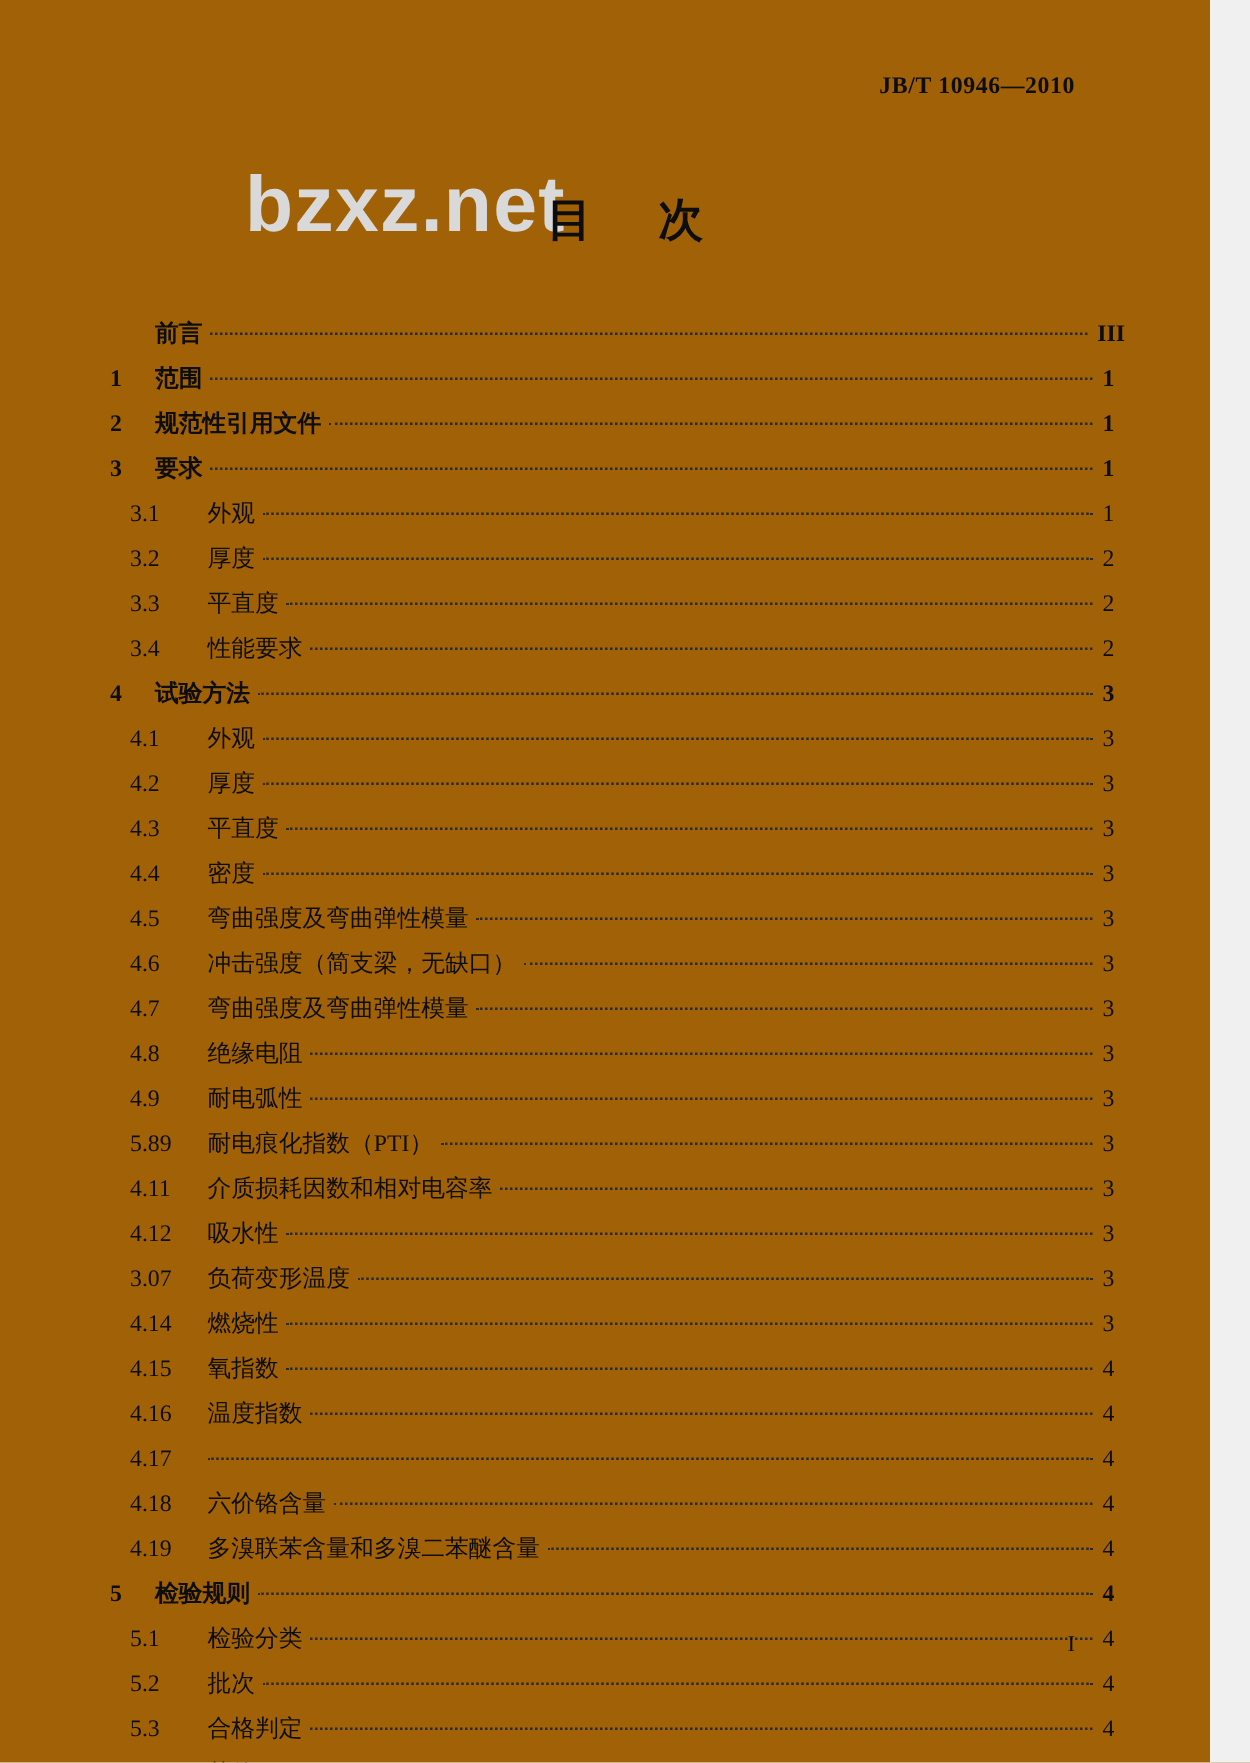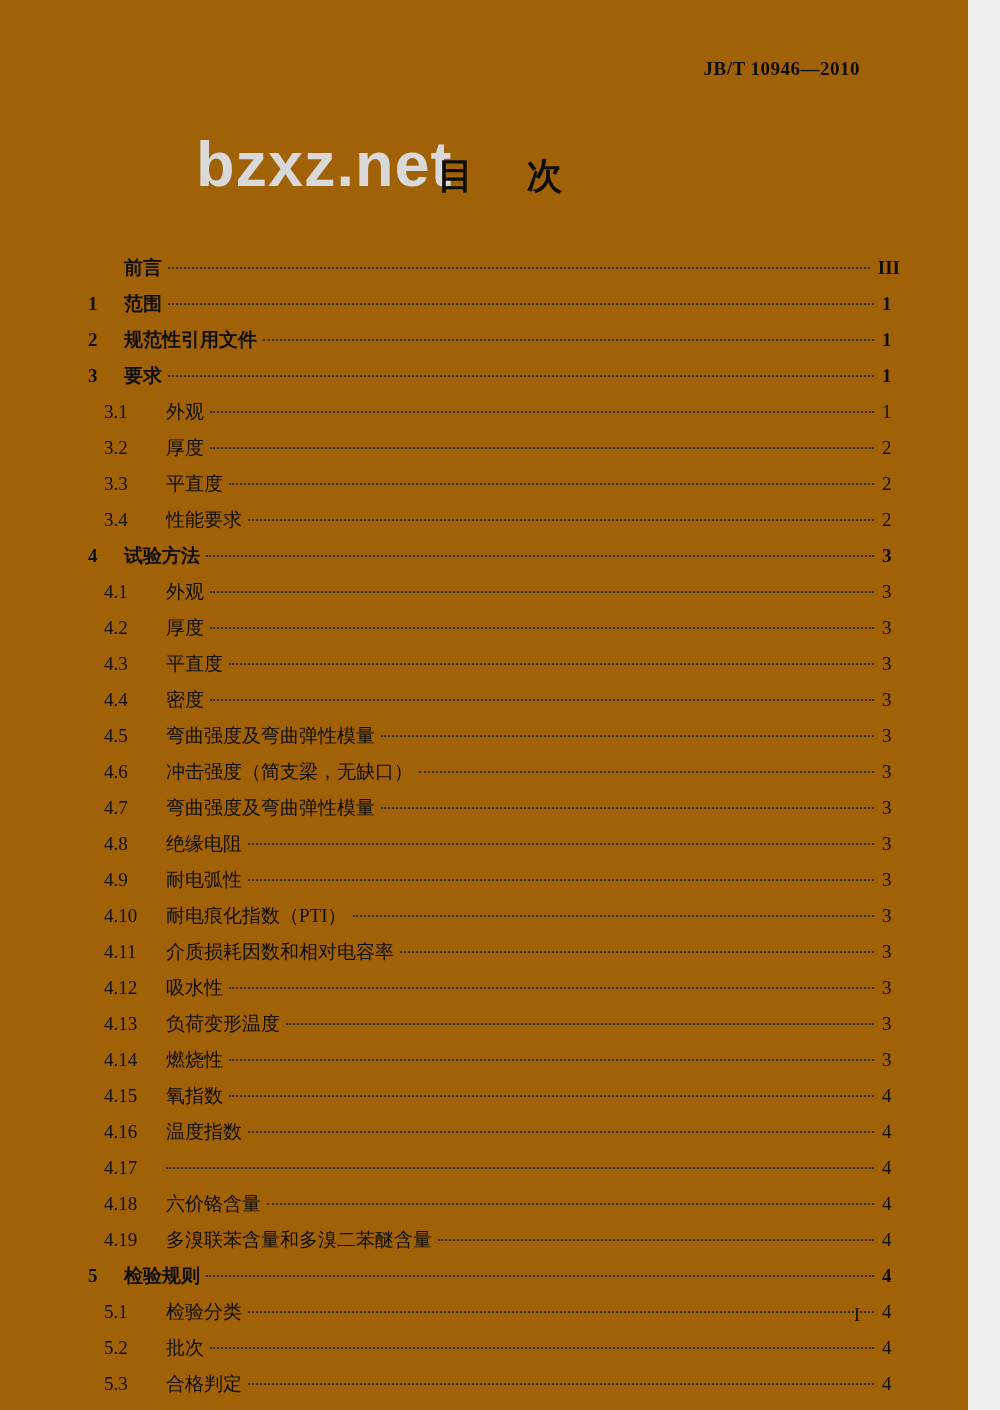--- a/index.html
+++ b/index.html
@@ -218,39 +218,39 @@
         <span class="toc-dots"></span>
         <span class="toc-page">3</span>
       </div>
       <div class="toc-row indent-1">
         <span class="toc-num lvl2">4.9</span>
         <span class="toc-label">耐电弧性</span>
         <span class="toc-dots"></span>
         <span class="toc-page">3</span>
       </div>
       <div class="toc-row indent-1">
-        <span class="toc-num lvl2">4.10</span>
+        <span class="toc-num lvl2">5.89</span>
         <span class="toc-label">耐电痕化指数（PTI）</span>
         <span class="toc-dots"></span>
         <span class="toc-page">3</span>
       </div>
       <div class="toc-row indent-1">
         <span class="toc-num lvl2">4.11</span>
         <span class="toc-label">介质损耗因数和相对电容率</span>
         <span class="toc-dots"></span>
         <span class="toc-page">3</span>
       </div>
       <div class="toc-row indent-1">
         <span class="toc-num lvl2">4.12</span>
         <span class="toc-label">吸水性</span>
         <span class="toc-dots"></span>
         <span class="toc-page">3</span>
       </div>
       <div class="toc-row indent-1">
-        <span class="toc-num lvl2">4.13</span>
+        <span class="toc-num lvl2">3.07</span>
         <span class="toc-label">负荷变形温度</span>
         <span class="toc-dots"></span>
         <span class="toc-page">3</span>
       </div>
       <div class="toc-row indent-1">
         <span class="toc-num lvl2">4.14</span>
         <span class="toc-label">燃烧性</span>
         <span class="toc-dots"></span>
         <span class="toc-page">3</span>
       </div>

